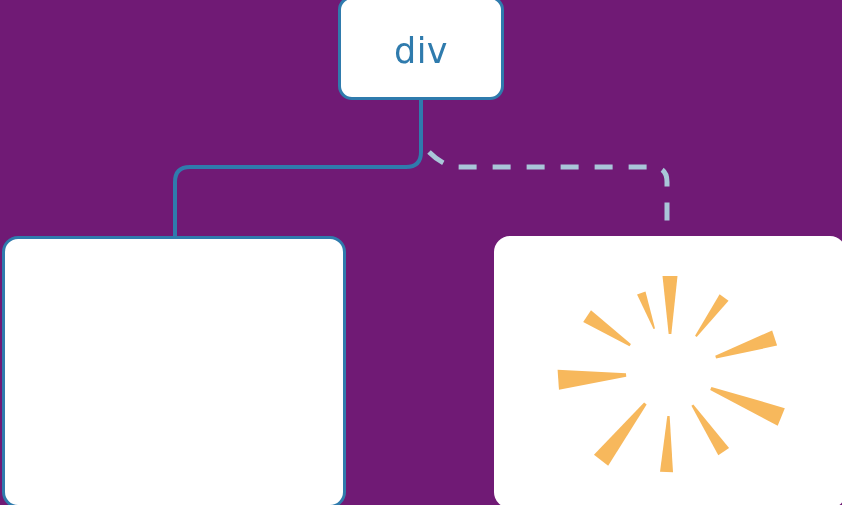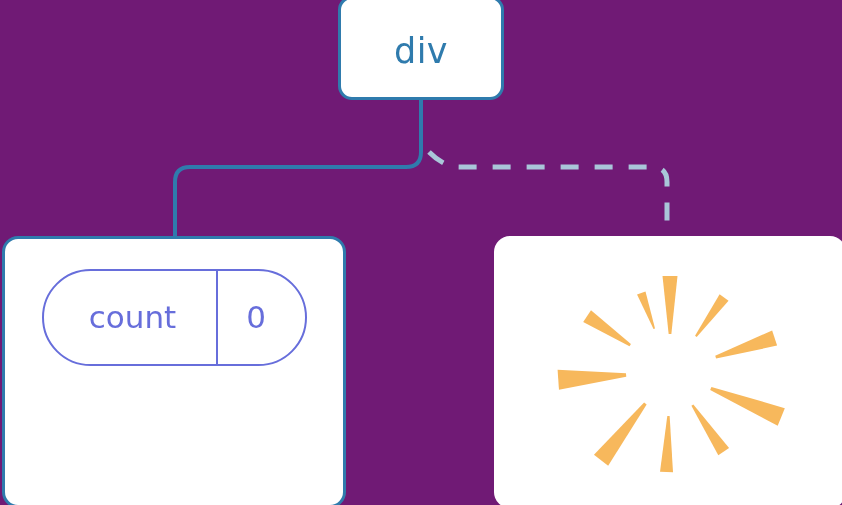--- a/index.html
+++ b/index.html
@@ -142,25 +142,20 @@
 
     <path d="M 429 152 Q 444 167 459 167 L 652 167 Q 667 167 667 182 L 667 238" fill="none" stroke="#a9c6d9" stroke-width="5" stroke-dasharray="18 16" stroke-linecap="butt"></path>
   </svg>
 
   <div id="node-div" class="node bordered">
     <span class="node-title">div</span>
   </div>
 
   <div id="node-counter" class="node bordered">
 
-    <div class="state-pill">
-      <span class="pill-key">count</span>
-      <span class="pill-divider"></span>
-      <span class="pill-value">0</span>
-    </div>
   </div>
 
   <div id="node-sparkle" class="node">
     <svg class="sparkle-wrap" viewBox="0 0 352 272" xmlns="http://www.w3.org/2000/svg">
       <g id="sparkle-rays">
           <polygon points="183.50,40.00 168.50,40.00 174.65,98.00 177.35,98.00" fill="#f7b85c"></polygon>
           <polygon points="234.53,64.80 225.63,58.34 201.06,99.82 202.66,100.99" fill="#f7b85c"></polygon>
           <polygon points="283.09,109.62 278.14,94.40 221.21,119.80 222.10,122.54" fill="#f7b85c"></polygon>
           <polygon points="283.70,189.76 290.82,172.14 217.44,150.90 216.16,154.07" fill="#f7b85c"></polygon>
           <polygon points="224.29,219.22 235.07,211.95 199.34,168.51 197.40,169.82" fill="#f7b85c"></polygon>

